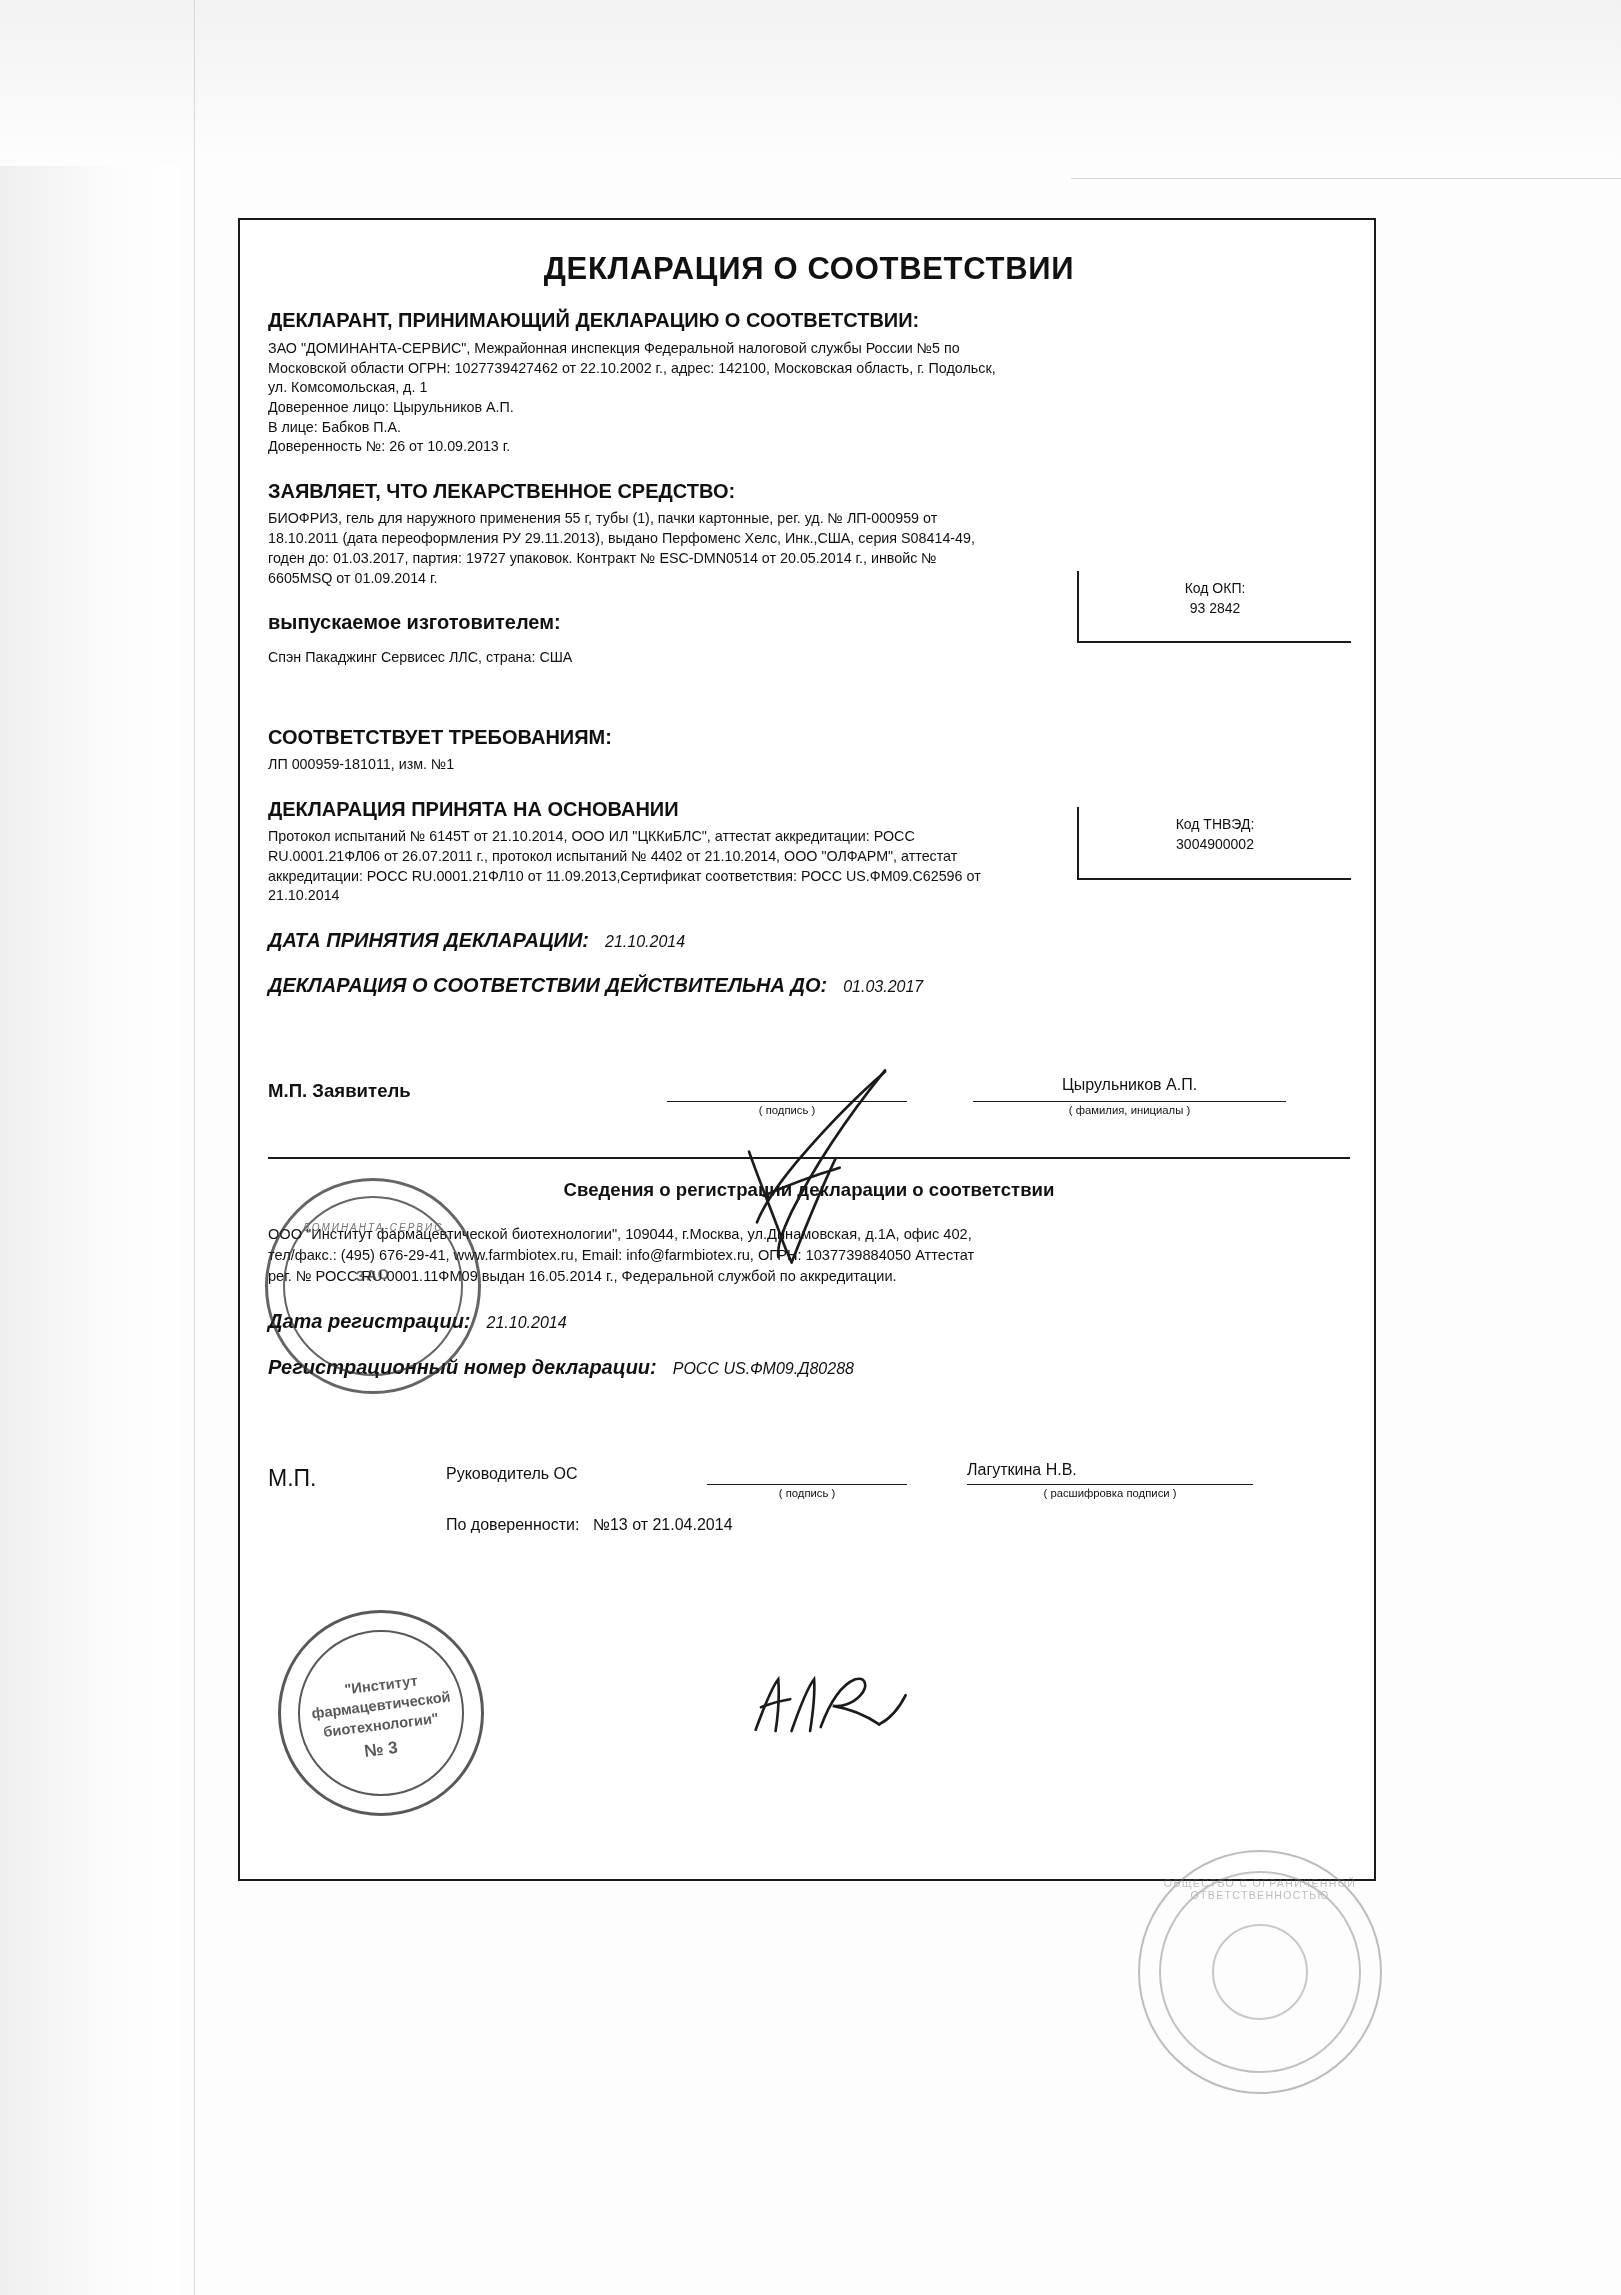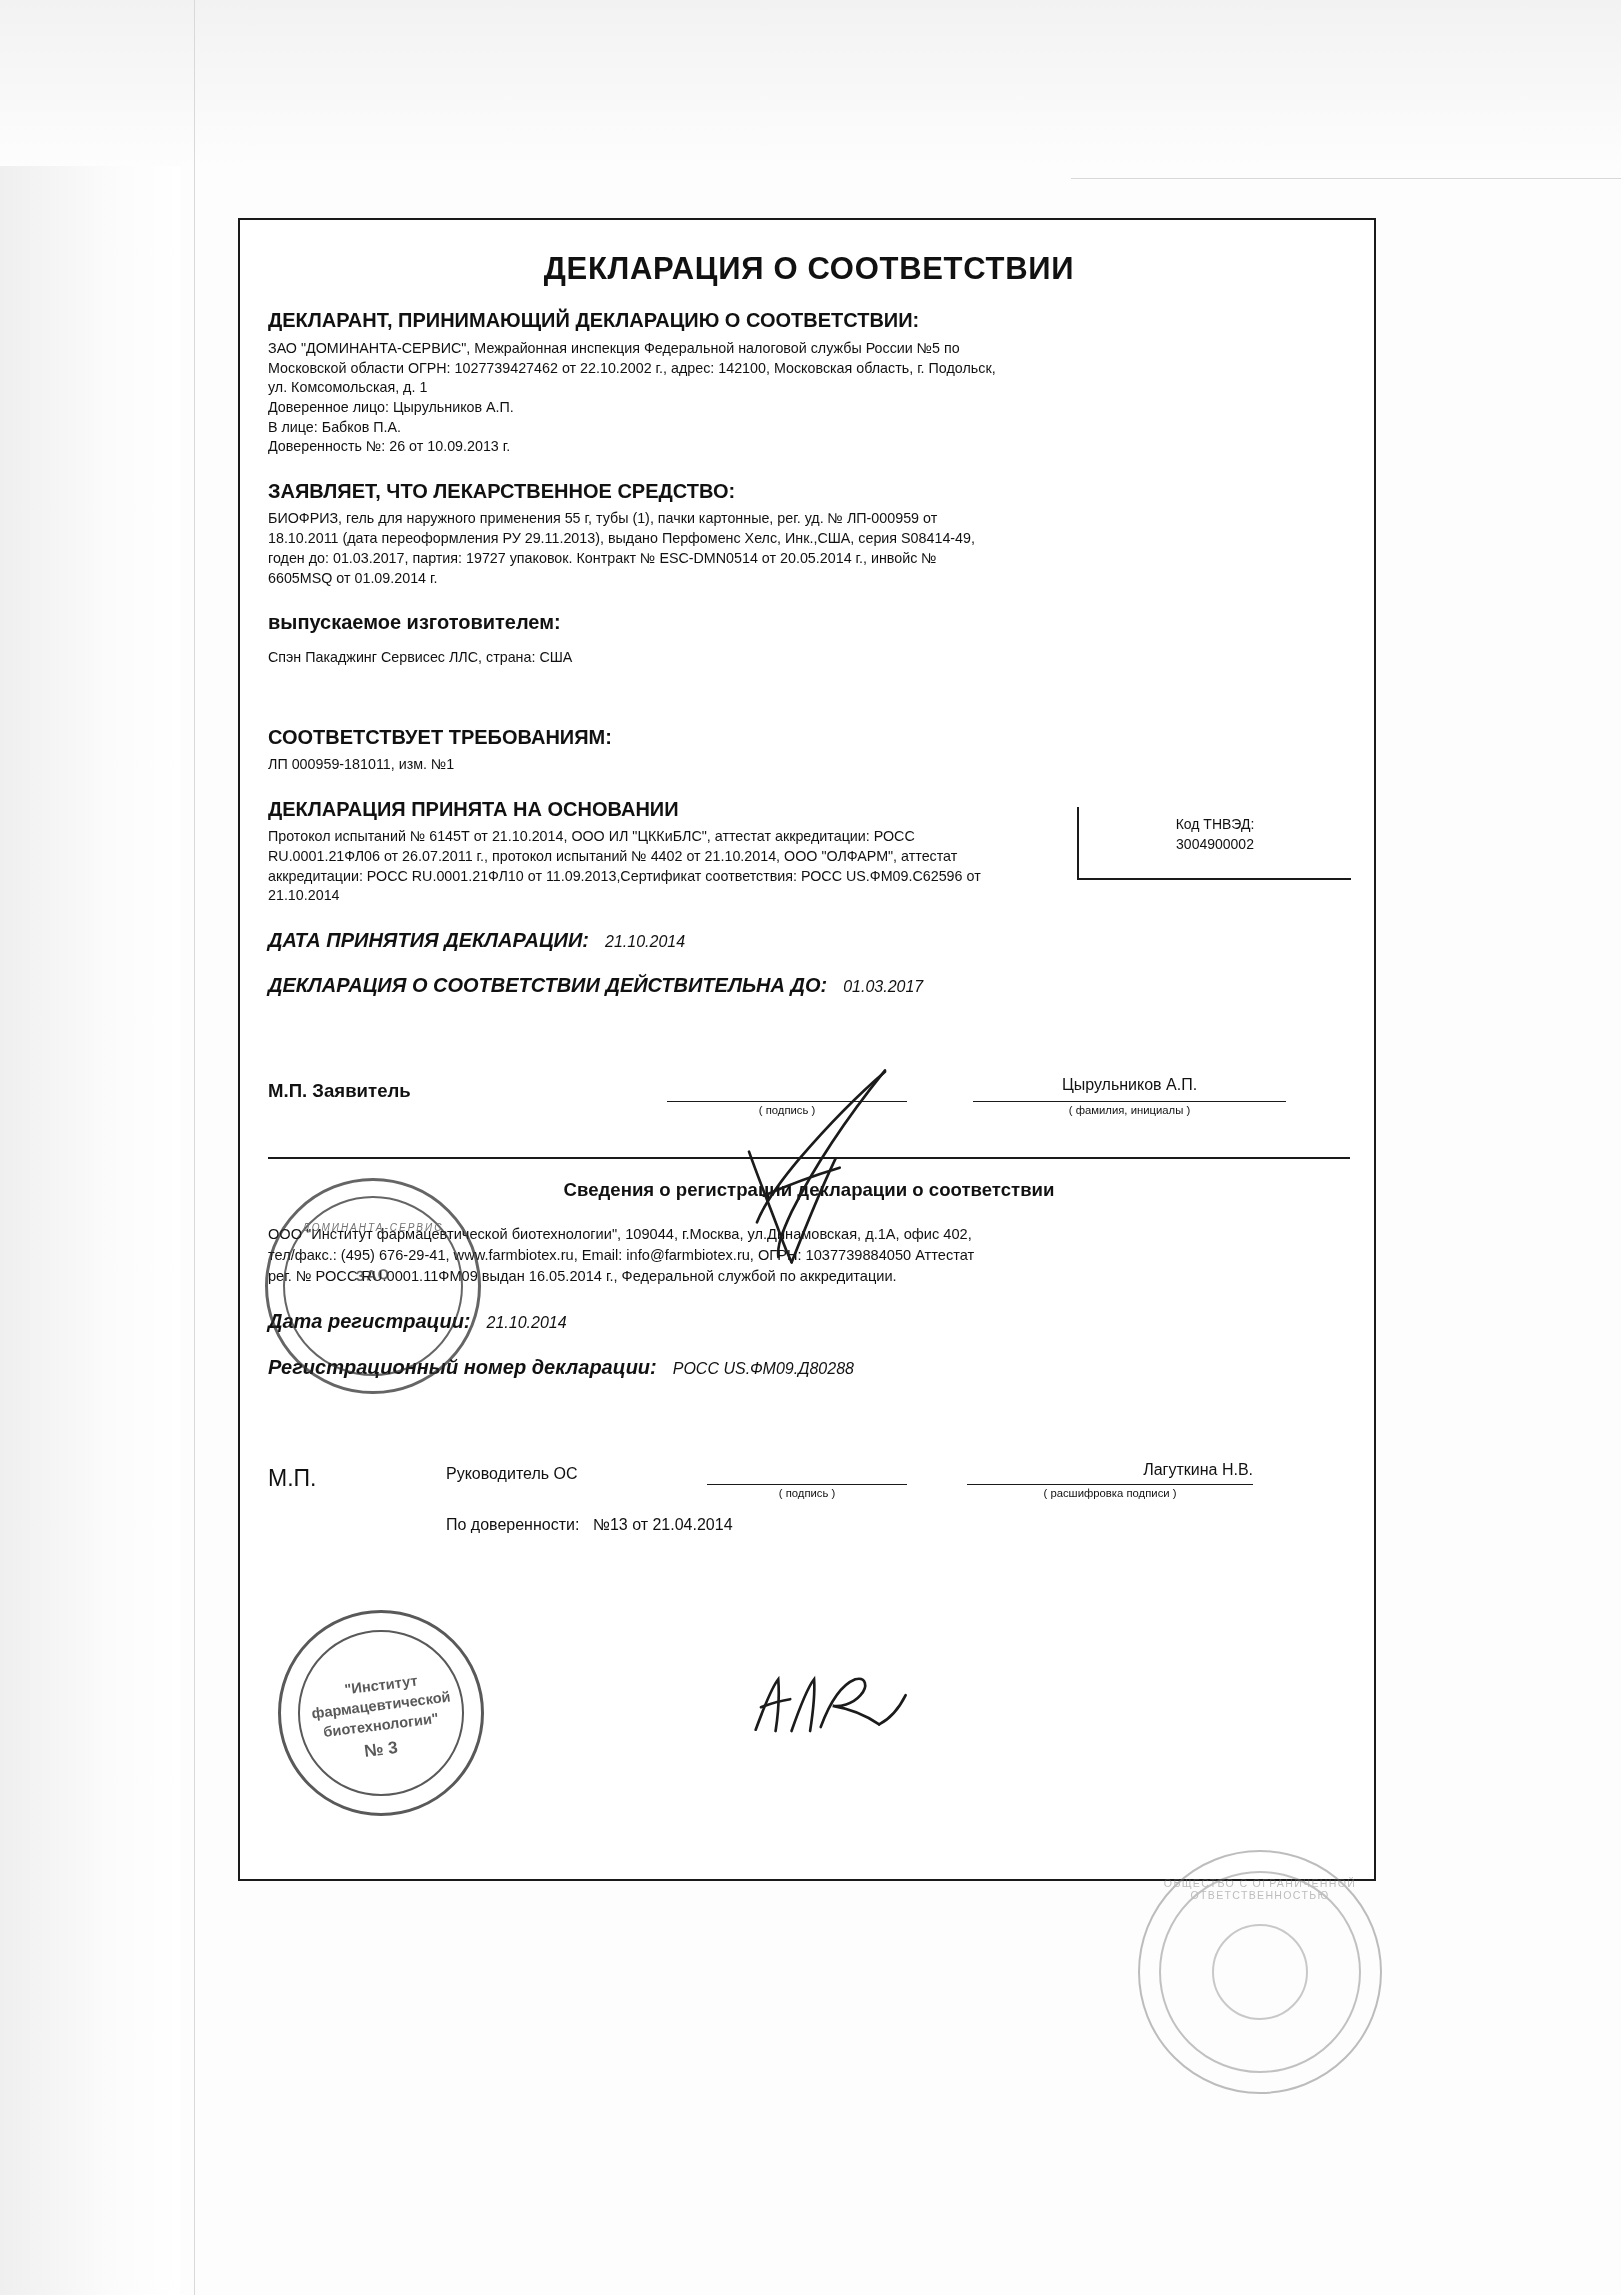--- a/index.html
+++ b/index.html
@@ -250,21 +250,21 @@
     left: 699px;
     top: 48px;
     width: 286px;
     border-bottom: 1.3px solid #1a1a1a;
   }
   .sign2-name {
     position: absolute;
     left: 699px;
     top: 25px;
     width: 286px;
-    text-align: right;
+    text-align: left;
     font-size: 16px;
   }
   .sign2-cap-2 {
     position: absolute;
     left: 699px;
     top: 51px;
     width: 286px;
     text-align: center;
     font-size: 11.3px;
   }
@@ -393,20 +393,24 @@
 
 <div class="scan">
   <div class="scan-edge-left"></div>
   <div class="scan-edge-top"></div>
   <div class="fold-line-v"></div>
   <div class="fold-line-h"></div>
 </div>
 
 <div class="frame">
 
+  <div class="code-box" id="okp-box">
+    <div>Код ОКП:</div>
+    <div>93 2842</div>
+  </div>
   <div class="code-box" id="tnved-box">
     <div>Код ТНВЭД:</div>
     <div>3004900002</div>
   </div>
 
   <div class="frame-inner">
 
     <h1 class="doc-title">ДЕКЛАРАЦИЯ О СООТВЕТСТВИИ</h1>
 
     <div class="sec-head">ДЕКЛАРАНТ, ПРИНИМАЮЩИЙ ДЕКЛАРАЦИЮ О СООТВЕТСТВИИ:</div>

